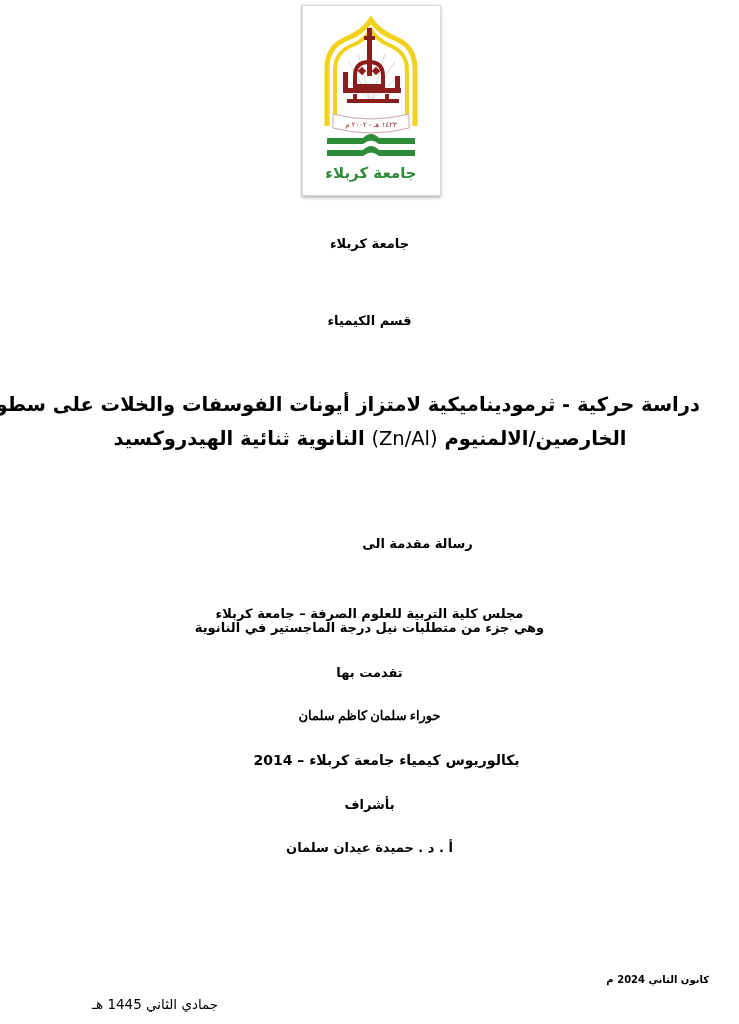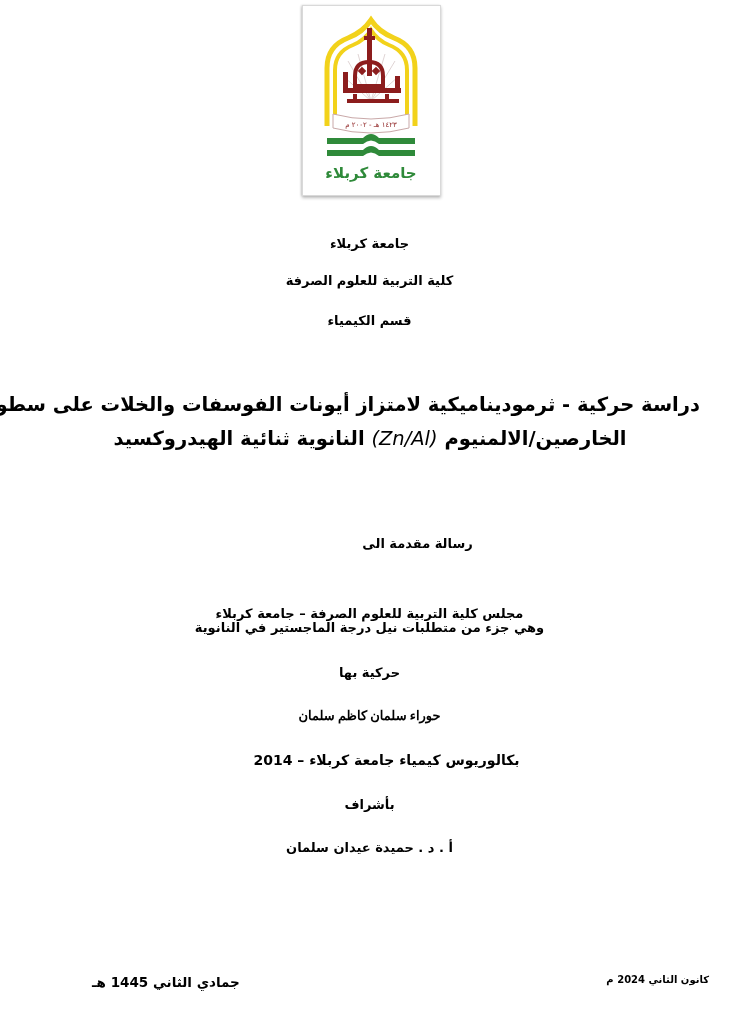--- a/index.html
+++ b/index.html
@@ -48,27 +48,27 @@
       left: 40px;
       width: 660px;
       text-align: center;
       direction: rtl;
       font-weight: bold;
       font-size: 19.5px;
       line-height: 34px;
       top: 388px;
     }
     .title span { display:block; white-space: nowrap; }
-    .ltr { direction: ltr; unicode-bidi: embed; font-weight: normal; font-style: italic; }
+    .ltr { direction: ltr; unicode-bidi: embed; font-weight: normal; }
     .footer-left {
       position: absolute;
-      top: 974px;
+      top: 996px;
       left: 92px;
       direction: rtl;
-      font-weight: bold;
+      font-weight: normal;
       font-size: 13.5px;
       white-space: nowrap;
     }
     .footer-right {
       position: absolute;
       top: 974px;
       right: 30px;
       direction: rtl;
       font-weight: bold;
       font-size: 10px;
@@ -113,36 +113,35 @@
       <text x="68" y="121" text-anchor="middle" font-size="7" fill="#8c1d1d" font-family="DejaVu Sans, sans-serif">١٤٢٣ هـ - ٢٠٠٢ م</text>
 
       <path d="M24 132 L60 132 Q68 124 76 132 L112 132 L112 138 L76 138 Q68 131 60 138 L24 138 Z" fill="#2f8a3a"></path>
       <path d="M24 144 L60 144 Q68 136 76 144 L112 144 L112 150 L76 150 Q68 143 60 150 L24 150 Z" fill="#2f8a3a"></path>
 
       <text x="68" y="172" text-anchor="middle" font-size="15" font-weight="bold" fill="#2f8a3a" font-family="DejaVu Sans, sans-serif" direction="rtl">جامعة كربلاء</text>
     </svg>
   </div>
 
   <div class="line sm" style="top:236px;">جامعة كربلاء</div>
-  <div class="line sm" style="top:273px;">كلية التربية للعلوم الصرفة</div>
   <div class="line sm" style="top:313px;">قسم الكيمياء</div>
 
   <div class="title">
     <span>دراسة حركية - ثرموديناميكية لامتزاز أيونات الفوسفات والخلات على سطوح</span>
     <span>
       <span style="display:inline">الخارصين/الالمنيوم</span>
       <span style="display:inline" class="ltr">(Zn/Al)</span>
       <span style="display:inline">النانوية ثنائية الهيدروكسيد</span>
     </span>
   </div>
 
   <div class="line sm" style="top:536px;padding-left:48px;">رسالة مقدمة الى</div>
   <div class="line sm" style="top:606px;">مجلس كلية التربية للعلوم الصرفة – جامعة كربلاء</div>
   <div class="line sm" style="top:620px;">وهي جزء من متطلبات نيل درجة الماجستير في النانوية</div>
-  <div class="line sm" style="top:665px;">حركية بها</div>
+  <div class="line sm" style="top:665px;">تقدمت بها</div>
   <div class="line sm" style="top:708px;font-family:Liberation Serif, serif;">حوراء سلمان كاظم سلمان</div>
   <div class="line md" style="top:752px;">بكالوريوس كيمياء جامعة كربلاء – 2014</div>
   <div class="line sm" style="top:797px;">بأشراف</div>
   <div class="line sm" style="top:840px;">أ . د . حميدة عيدان سلمان</div>
 
   <div class="footer-right">كانون الثاني 2024 م</div>
   <div class="footer-left">جمادي الثاني 1445 هـ</div>
 
 </div>
 

